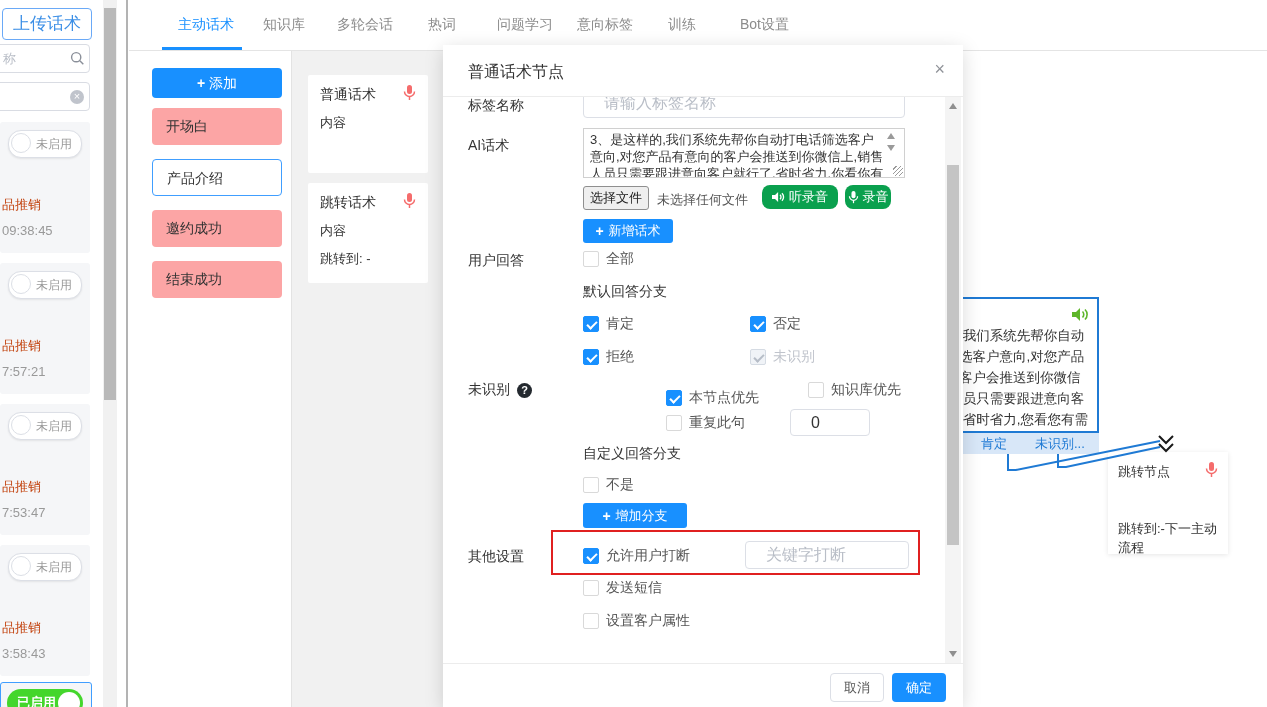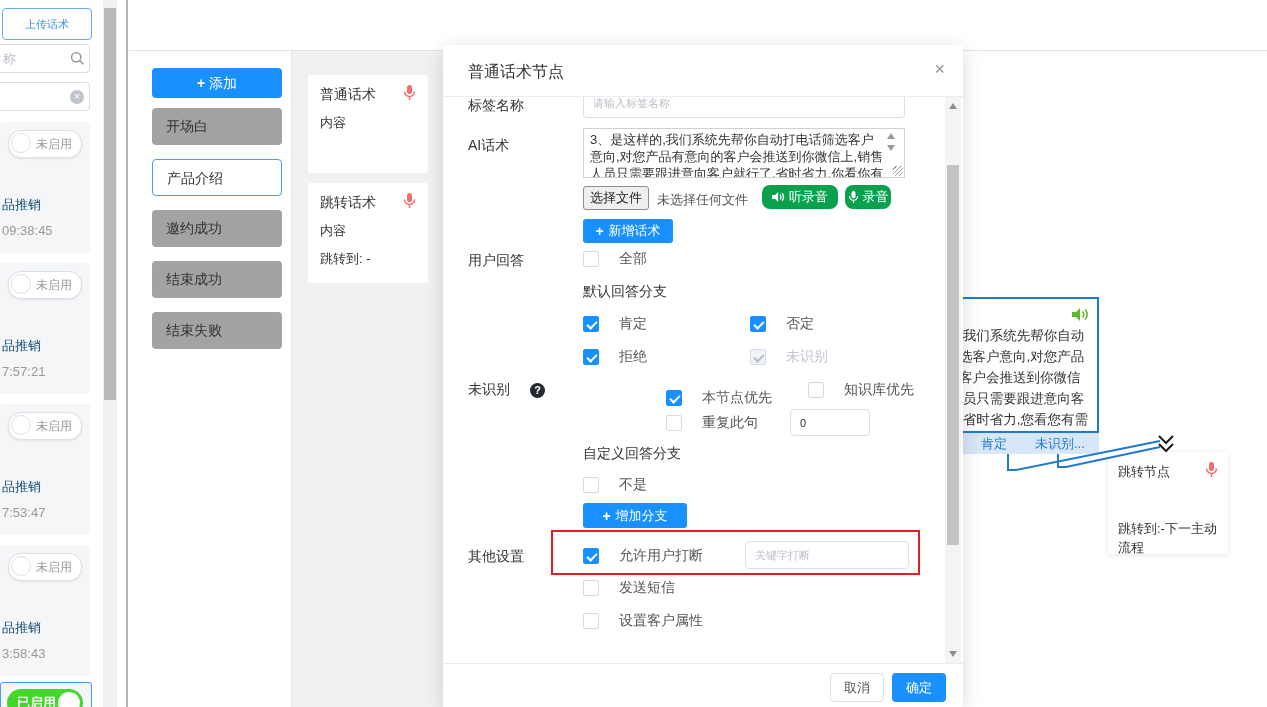--- a/index.html
+++ b/index.html
@@ -6,38 +6,38 @@
   body{font-family:"Liberation Sans",sans-serif;background:#fff;}
   .stage{position:relative;width:1267px;height:707px;overflow:hidden;background:#fff;}
   .abs{position:absolute;}
   
   .topbar{position:absolute;left:0;top:0;width:1267px;height:50px;background:#fff;}
   .topbar-border{position:absolute;left:129px;top:50px;width:1138px;height:1px;background:#e4e4e4;}
   .tab{position:absolute;top:16px;font-size:14px;color:#8c8c8c;cursor:pointer;white-space:nowrap;}
   .tab.active{color:#1890ff;}
   .tab-underline{position:absolute;left:162px;top:47px;width:80px;height:3px;background:#1890ff;}
   
-  .upload-btn{position:absolute;left:2px;top:8px;width:88px;height:30px;border:1px solid #6aa9f7;border-radius:4px;background:#fff;color:#3a8ee6;font-size:11px;text-align:center;line-height:30px;}
+  .upload-btn{position:absolute;left:2px;top:8px;width:88px;height:30px;border:1px solid #6aa9f7;border-radius:4px;background:#fff;color:#3a8ee6;font-size:17px;text-align:center;line-height:30px;}
   .lp-input{position:absolute;left:-18px;width:108px;height:29px;border:1px solid #d9dce3;border-radius:4px;background:#fff;font-size:13px;color:#999;padding:0 24px 0 20px;box-sizing:border-box;font-family:"Liberation Sans",sans-serif;}
   .lp-card{position:absolute;left:0;width:90px;height:131px;background:#f5f6f8;border-radius:3px;}
   .toggle-off{position:absolute;left:8px;top:8px;width:72px;height:26px;border:1px solid #dcdfe6;border-radius:13px;background:#fff;box-shadow:0 1px 2px rgba(0,0,0,.08);}
   .toggle-off .knob{position:absolute;left:2px;top:2px;width:20px;height:20px;border:1px solid #dcdfe6;border-radius:50%;background:#fff;box-sizing:border-box;}
   .toggle-off .t-label{position:absolute;left:27px;top:5px;font-size:12px;color:#999;}
   .toggle-on{position:absolute;left:6px;top:6px;width:76px;height:28px;border-radius:14px;background:#44d62c;}
   .toggle-on .knob{position:absolute;right:3px;top:3px;width:22px;height:22px;border-radius:50%;background:#fff;}
   .toggle-on .t-label{position:absolute;left:10px;top:5px;font-size:13px;color:#fff;font-weight:bold;}
-  .lp-name{position:absolute;left:2px;top:74px;font-size:13px;color:#0c4a6e;}
+  .lp-name{position:absolute;left:2px;top:74px;font-size:13px;color:#c2410c;}
   .lp-time{position:absolute;left:2px;top:101px;font-size:13px;color:#999;}
   .v-scroll-track{position:absolute;left:103px;top:0;width:14px;height:707px;background:#f1f1f1;}
   .v-scroll-thumb{position:absolute;left:104px;top:8px;width:12px;height:392px;background:#b9b9b9;}
   .panel-divider1{position:absolute;left:126px;top:0;width:2px;height:707px;background:#b3b3b3;}
   .panel-divider2{position:absolute;left:291px;top:51px;width:1px;height:656px;background:#e3e3e3;}
   
   .add-btn{position:absolute;left:152px;top:68px;width:130px;height:30px;background:#1890ff;border-radius:4px;color:#fff;font-size:14px;text-align:center;line-height:30px;}
-  .sb-item{position:absolute;left:152px;width:130px;height:37px;background:#a3a3a3;border-radius:4px;font-size:14px;color:#333;line-height:37px;padding-left:14px;box-sizing:border-box;}
+  .sb-item{position:absolute;left:152px;width:130px;height:37px;background:#fca5a5;border-radius:4px;font-size:14px;color:#333;line-height:37px;padding-left:14px;box-sizing:border-box;}
   .sb-item.selected{background:#fff;border:1px solid #409eff;}
   
   .node-panel{position:absolute;left:292px;top:51px;width:671px;height:656px;background:#f1f1f1;}
   .nl-card{position:absolute;left:16px;width:120px;background:#fff;border-radius:2px;padding:10px 12px;box-sizing:border-box;font-size:14px;color:#333;}
   .nl-title-row{display:flex;justify-content:space-between;align-items:center;}
   .nl-line{margin-top:10px;font-size:13px;color:#333;}
   
   .flow-node{position:absolute;left:893px;top:297px;width:206px;height:136px;border:2px solid #1f7ad4;background:#fff;box-sizing:border-box;padding:26px 8px 4px 10px;font-size:13.5px;line-height:21px;color:#333;overflow:hidden;}
   .flow-speaker{position:absolute;top:8px;right:8px;}
   .branch-strip{position:absolute;left:893px;top:433px;width:206px;height:21px;background:#d8e7f8;}
@@ -46,33 +46,33 @@
   .jump-title-row{display:flex;justify-content:space-between;align-items:center;font-size:13px;color:#333;}
   .jump-to{margin-top:38px;font-size:13px;line-height:19px;color:#333;}
   
   .modal{position:absolute;left:443px;top:45px;width:520px;height:662px;background:#fff;box-shadow:0 4px 18px rgba(0,0,0,.15);z-index:20;}
   .modal-header{position:absolute;left:0;top:0;width:100%;height:52px;border-bottom:1px solid #ececec;box-sizing:border-box;}
   .modal-title{position:absolute;left:25px;top:17px;font-size:16px;color:#333;}
   .modal-close{position:absolute;right:18px;top:14px;font-size:18px;color:#909399;line-height:20px;}
   .modal-body{position:absolute;left:0;top:52px;width:100%;height:566px;overflow:hidden;}
   .modal-footer{position:absolute;left:0;bottom:0;width:100%;height:44px;border-top:1px solid #ececec;box-sizing:border-box;}
   .form-label{position:absolute;left:25px;font-size:14px;color:#333;}
-  .txt-input{border:1px solid #dcdfe6;border-radius:4px;font-size:11px;color:#333;padding:0 9px;box-sizing:border-box;background:#fff;font-family:"Liberation Sans",sans-serif;}
+  .txt-input{border:1px solid #dcdfe6;border-radius:4px;font-size:16px;color:#333;padding:0 20px;box-sizing:border-box;background:#fff;font-family:"Liberation Sans",sans-serif;}
   .txt-input::placeholder,.lp-input::placeholder{color:#b9bec7;}
   .ai-textarea{position:absolute;left:140px;top:31px;width:322px;height:50px;border:1px solid #d0d0d0;font-size:13px;line-height:17px;color:#333;padding:2px 18px 2px 6px;box-sizing:border-box;resize:none;overflow:hidden;font-family:"Liberation Sans",sans-serif;}
   .ta-arrow-up{position:absolute;left:444px;top:36px;width:0;height:0;border-left:4px solid transparent;border-right:4px solid transparent;border-bottom:6px solid #9a9a9a;}
   .ta-arrow-down{position:absolute;left:444px;top:48px;width:0;height:0;border-left:4px solid transparent;border-right:4px solid transparent;border-top:6px solid #9a9a9a;}
   .ta-grip{position:absolute;left:450px;top:69px;width:10px;height:10px;background:repeating-linear-gradient(135deg,#fff 0 2px,#9a9a9a 2px 3px);}
   .file-btn{position:absolute;left:140px;top:89px;width:66px;height:24px;background:#efefef;border:1px solid #8f8f8f;border-radius:3px;font-size:13px;color:#222;text-align:center;line-height:22px;box-sizing:border-box;}
   .file-none{position:absolute;left:214px;top:94px;font-size:13px;color:#555;}
   .green-btn{position:absolute;top:88px;height:24px;background:#0aa04e;border-radius:8px;color:#fff;font-size:13px;display:flex;align-items:center;justify-content:center;gap:4px;box-sizing:border-box;}
   .blue-btn{position:absolute;background:#1890ff;border-radius:3px;color:#fff;font-size:13px;display:flex;align-items:center;justify-content:center;gap:5px;}
   .plus{font-size:14px;font-weight:bold;line-height:1;}
   .section-title{position:absolute;left:140px;font-size:14px;color:#333;}
-  .cb-row{position:absolute;display:flex;align-items:center;gap:20px;font-size:14px;color:#555;}
+  .cb-row{position:absolute;display:flex;align-items:center;gap:7px;font-size:14px;color:#555;}
   .cb{width:16px;height:16px;border:1px solid #d9d9d9;border-radius:2px;background:#fff;box-sizing:border-box;position:relative;flex:0 0 auto;}
   .cb.checked{background:#1890ff;border-color:#1890ff;}
   .cb.checked::after{content:"";position:absolute;left:4.5px;top:1.5px;width:4px;height:8px;border:solid #fff;border-width:0 2px 2px 0;transform:rotate(45deg);}
   .cb.disabled{background:#f0f3f7;border-color:#d5dbe3;}
   .cb.disabled::after{border-color:#b6bdc7;}
   .cb-label-dim{color:#c0c4cc;}
   .q-icon{display:inline-block;width:15px;height:15px;border-radius:50%;background:#24292f;color:#fff;font-size:11px;font-weight:bold;text-align:center;line-height:15px;}
   .red-box{position:absolute;left:108px;top:433px;width:369px;height:45px;border:2px solid #e02020;box-sizing:border-box;}
   .cancel-btn{position:absolute;left:387px;top:9px;width:54px;height:29px;border:1px solid #dcdfe6;border-radius:4px;background:#fff;color:#555;font-size:13px;text-align:center;line-height:27px;box-sizing:border-box;}
   .ok-btn{position:absolute;left:449px;top:9px;width:54px;height:29px;border-radius:4px;background:#1890ff;color:#fff;font-size:13px;text-align:center;line-height:29px;}
@@ -81,20 +81,31 @@
   .m-arrow-down{position:absolute;left:4px;bottom:6px;width:0;height:0;border-left:4px solid transparent;border-right:4px solid transparent;border-top:6px solid #8f8f8f;}
   .m-thumb{position:absolute;left:2px;top:68px;width:12px;height:380px;background:#c4c4c4;}
   .search-icon-wrap{position:absolute;left:70px;top:51px;}
   .clear-circle{position:absolute;left:70px;top:90px;width:14px;height:14px;border-radius:50%;background:#c0c4cc;color:#fff;font-size:11px;text-align:center;line-height:13px;}
 </style>
 </head>
 <body>
 
 <div class="stage">
 
+  <div class="topbar">
+    <span class="tab active" style="left:178px;">主动话术</span>
+    <span class="tab" style="left:263px;">知识库</span>
+    <span class="tab" style="left:337px;">多轮会话</span>
+    <span class="tab" style="left:428px;">热词</span>
+    <span class="tab" style="left:497px;">问题学习</span>
+    <span class="tab" style="left:577px;">意向标签</span>
+    <span class="tab" style="left:668px;">训练</span>
+    <span class="tab" style="left:740px;">Bot设置</span>
+    <div class="tab-underline"></div>
+  </div>
   <div class="topbar-border"></div>
 
   <div class="upload-btn">上传话术</div>
   <input class="lp-input" style="top: 44px;" placeholder="称">
   <span class="search-icon-wrap">
     <svg width="15" height="15" viewBox="0 0 15 15">
         <circle cx="6.2" cy="6.2" r="4.6" fill="none" stroke="#8a8f99" stroke-width="1.4"></circle>
         <line x1="9.8" y1="9.8" x2="13.3" y2="13.3" stroke="#8a8f99" stroke-width="1.4"></line>
       </svg>
   </span>
@@ -142,21 +153,20 @@
 
   <div class="v-scroll-track"></div>
   <div class="v-scroll-thumb"></div>
   <div class="panel-divider1"></div>
 
   <div class="add-btn"><span class="plus">+</span> <span>添加</span></div>
   <div class="sb-item" style="top:108px;">开场白</div>
   <div class="sb-item selected" style="top:159px;">产品介绍</div>
   <div class="sb-item" style="top:261px;">结束成功</div>
   <div class="sb-item" style="top:210px;">邀约成功</div>
-  <div class="sb-item" style="top:312px;">结束失败</div>
   <div class="panel-divider2"></div>
 
   <div class="node-panel">
     <div class="nl-card" style="top:24px;height:98px;">
       <div class="nl-title-row">
         <span>普通话术</span>
         <span><svg width="13" height="16" viewBox="0 0 13 16">
               <rect x="4" y="0" width="5" height="9" rx="2.5" fill="#f56c6c"></rect>
               <path d="M1.5 6.5 a5 5 0 0 0 10 0" fill="none" stroke="#f56c6c" stroke-width="1.5"></path>
               <line x1="6.5" y1="11.5" x2="6.5" y2="15" stroke="#f56c6c" stroke-width="1.5"></line>

